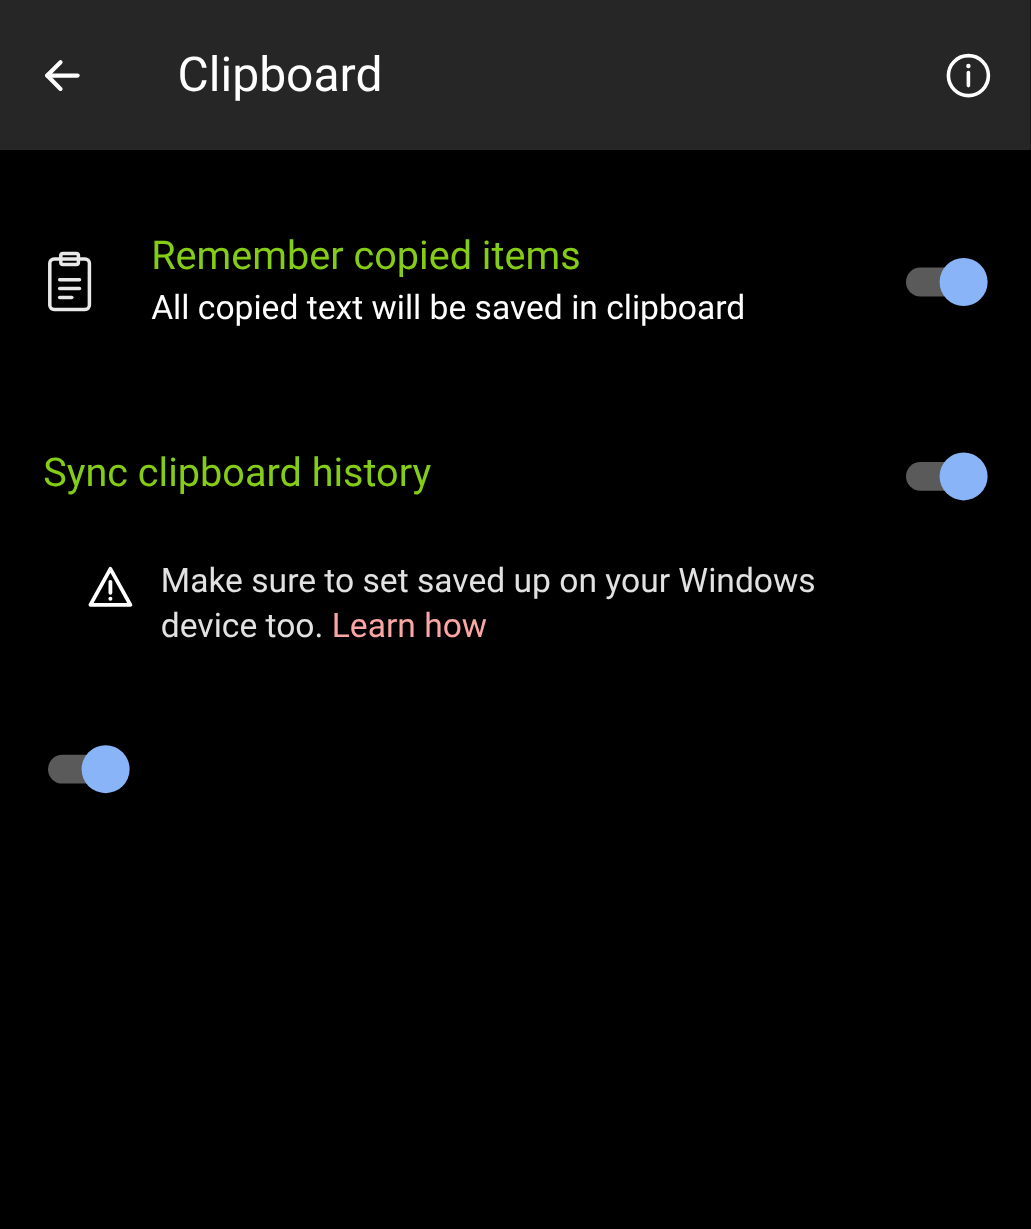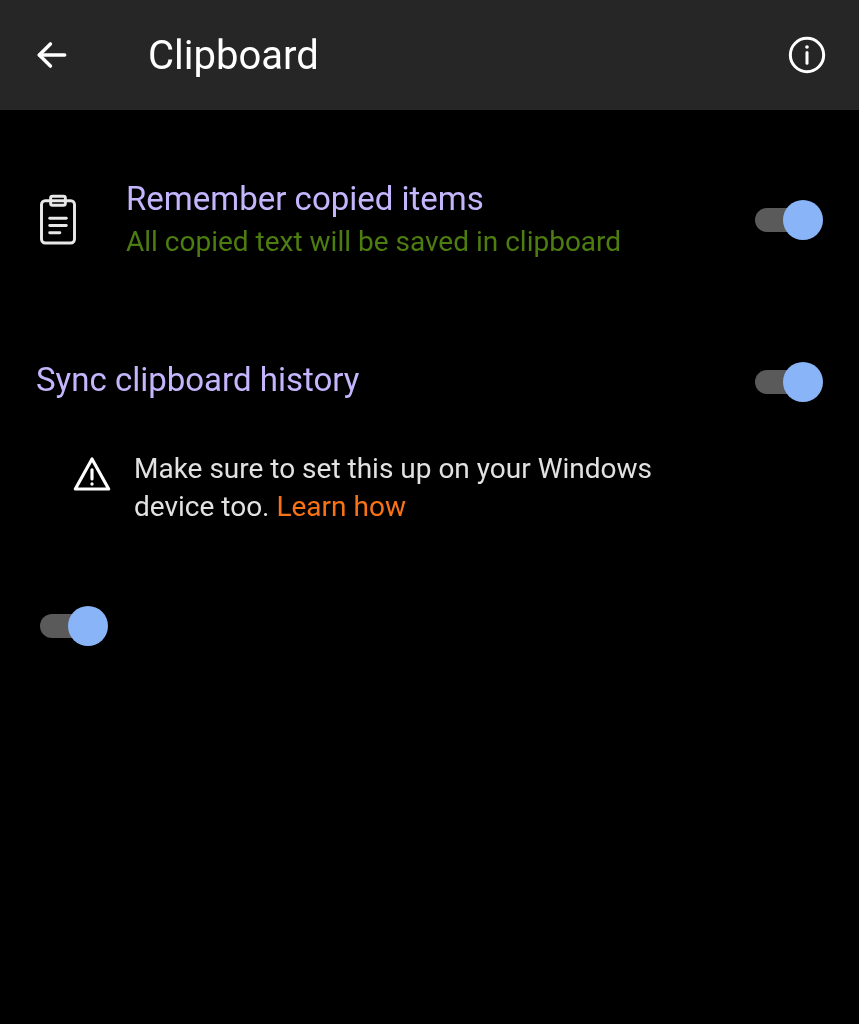--- a/index.html
+++ b/index.html
@@ -10,21 +10,21 @@
     body {
       width: 859px;
       height: 1024px;
       background: #000;
       font-family: 'Roboto', 'Segoe UI', Arial, sans-serif;
       color: #fff;
       overflow: hidden;
     }
     .header {
       background: #262626;
-      height: 110px;
+      height: 125px;
       display: flex;
       align-items: center;
       padding: 0 28px;
     }
     .back-btn {
       width: 48px;
       height: 48px;
       display: flex;
       align-items: center;
       justify-content: center;
@@ -63,28 +63,28 @@
       align-items: center;
       justify-content: flex-start;
     }
     .setting-text {
       flex: 1;
       padding-right: 24px;
     }
     .setting-title {
       font-size: 33px;
       font-weight: 400;
-      color: #c4b5fd;
+      color: #84cc16;
       line-height: 1.25;
       margin-bottom: 4px;
     }
     .setting-desc {
       font-size: 28px;
       font-weight: 400;
-      color: #4d7c0f;
+      color: #ffffff;
       line-height: 1.35;
     }
     .toggle {
       width: 72px;
       height: 40px;
       flex-shrink: 0;
       position: relative;
       cursor: pointer;
     }
     .toggle-track {
@@ -117,21 +117,21 @@
       margin-right: 22px;
       margin-top: 4px;
     }
     .warning-text {
       font-size: 28px;
       color: #e2e2e2;
       line-height: 1.35;
       max-width: 560px;
     }
     .learn-link {
-      color: #f97316;
+      color: #fca5a5;
       cursor: pointer;
     }
     .sync-block {
       margin-bottom: 20px;
     }
   </style>
 </head>
 <body>
 
 <div class="header">
@@ -186,21 +186,21 @@
 
     <div class="warning-row">
       <div class="warning-icon-wrap">
         <svg width="40" height="40" viewBox="0 0 24 24" fill="none" stroke="#fff" stroke-width="1.9" stroke-linejoin="round">
           <path d="M12 3 L22 21 L2 21 Z"></path>
           <line x1="12" y1="9.5" x2="12" y2="15" stroke-linecap="round"></line>
           <circle cx="12" cy="18" r="1" fill="#fff" stroke="none"></circle>
         </svg>
       </div>
       <div class="warning-text">
-        <span>Make sure to set this up on your Windows device too. </span><span class="learn-link">Learn how</span>
+        <span>Make sure to set saved up on your Windows device too. </span><span class="learn-link">Learn how</span>
       </div>
     </div>
   </div>
 
   <div class="setting-row no-icon">
     <div class="toggle">
       <div class="toggle-track"></div>
       <div class="toggle-thumb"></div>
     </div>
   </div>

